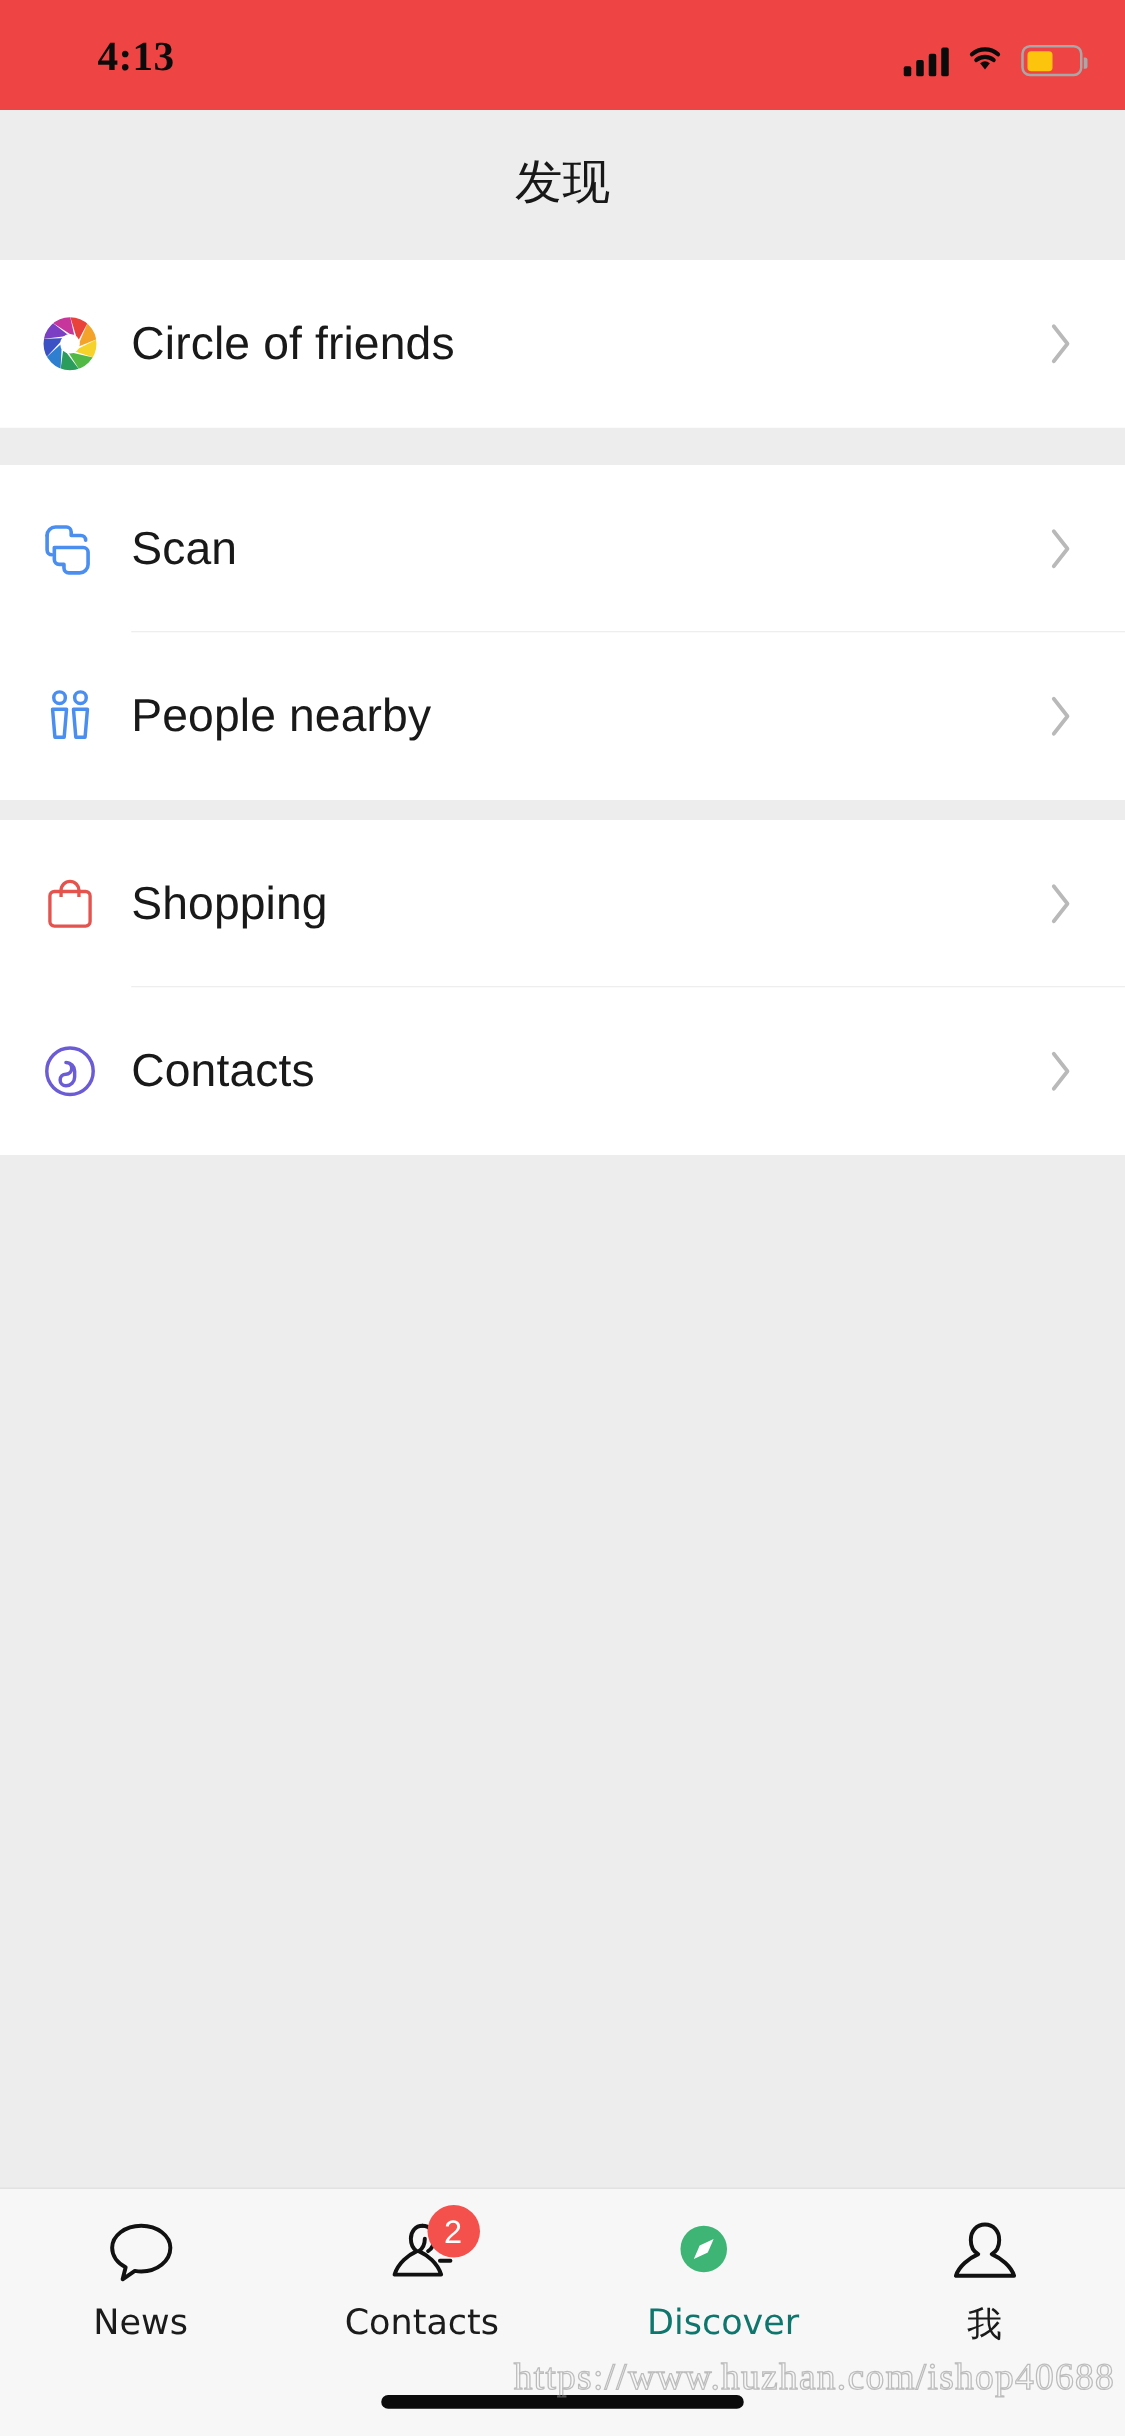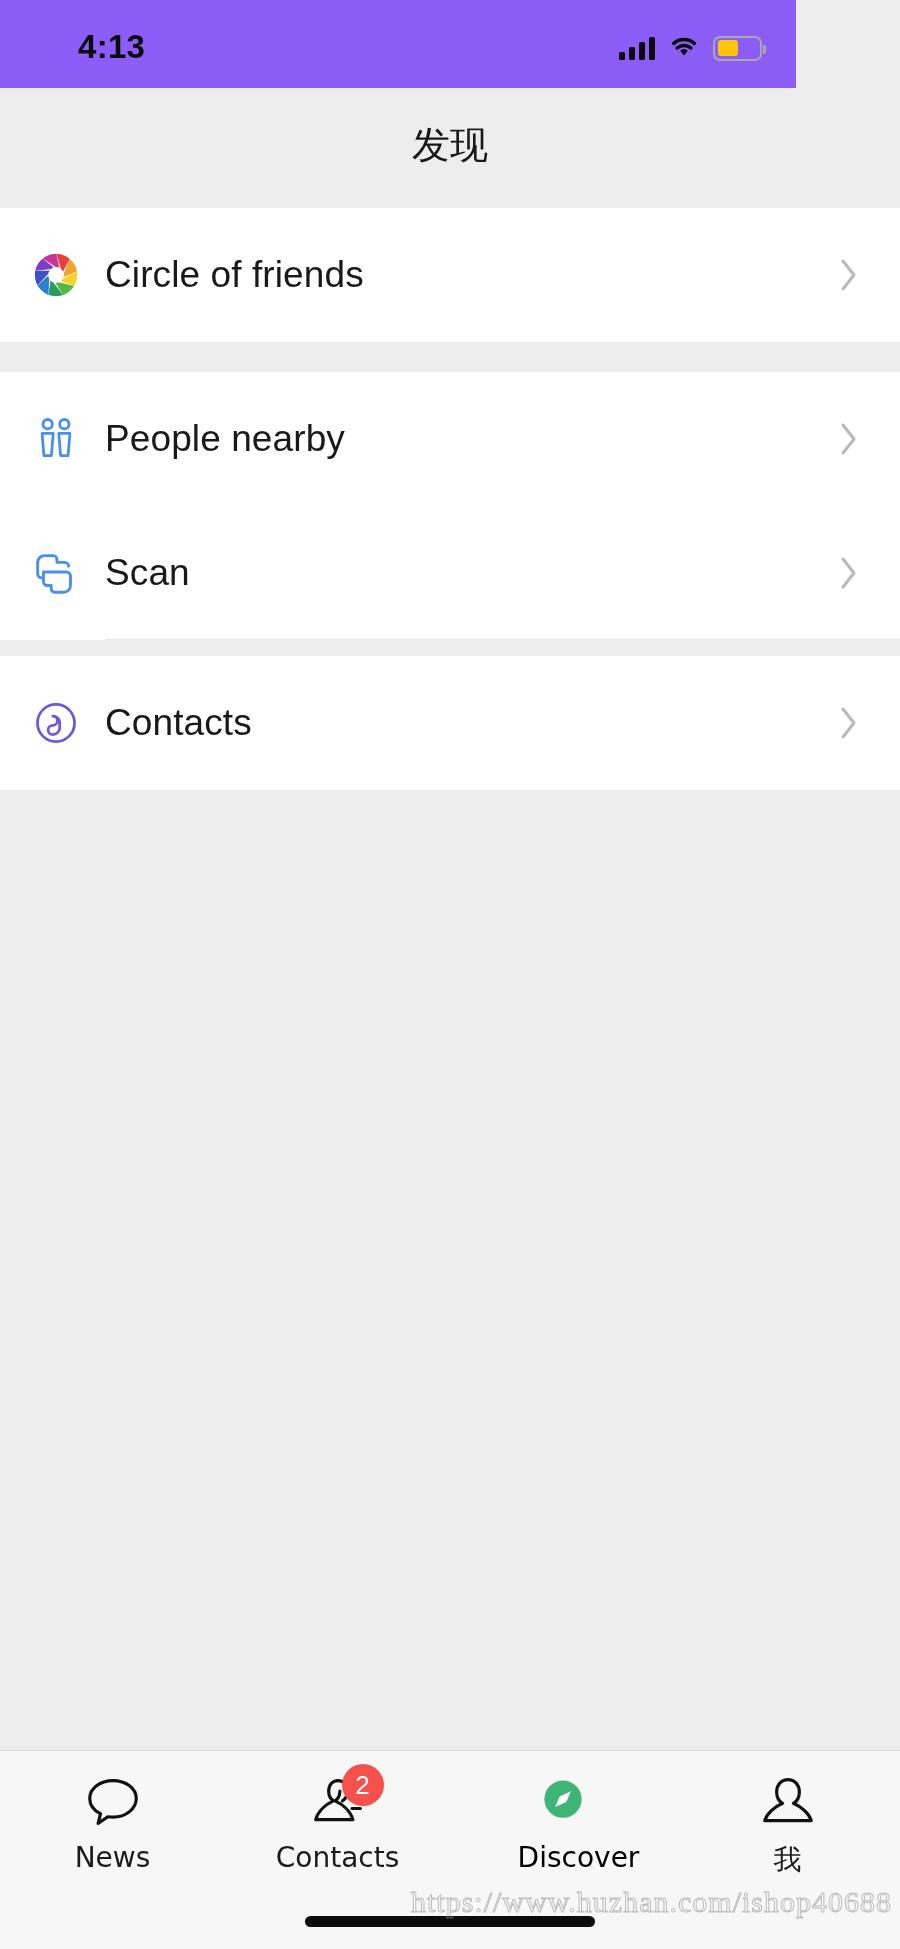--- a/index.html
+++ b/index.html
@@ -16,23 +16,24 @@
     width: 900px;
     height: 1949px;
     background: #ededed;
     overflow: hidden;
   }
 
   
   .statusbar {
     position: absolute;
     left: 0; top: 0;
-    width: 796px;
+    width: 900px;
     height: 88px;
-    background: #8b5cf6;
+    background: #ef4444;
+    font-family: Liberation Serif, serif;
   }
   .status-time {
     position: absolute;
     left: 78px;
     top: 28px;
     font-size: 33px;
     font-weight: bold;
     color: #0b0b0b;
     letter-spacing: 0.3px;
   }
@@ -287,48 +288,61 @@
           </div>
           <div class="row-label">Circle of friends</div>
           <div class="row-chevron"><svg viewBox="0 0 22 38" width="22" height="38" fill="none" stroke="#b9b9b9" stroke-width="3" stroke-linecap="round" stroke-linejoin="round">
               <path d="M5 5 L16 19 L5 33"></path>
             </svg></div>
         </div>
       </div>
       <div class="section" style="top: 372px;">
         <div class="row">
           <div class="row-icon">
+            <svg viewBox="0 0 56 56" width="54" height="54" fill="none" stroke="#4a8ef0" stroke-width="3" stroke-linecap="round" stroke-linejoin="round">
+              <path d="M9 17 a7 7 0 0 1 7-7 h9 a4 4 0 0 1 4 4 v3 h8 a4 4 0 0 1 4 4"></path>
+              <path d="M9 17 v12 a4 4 0 0 0 4 4"></path>
+              <path d="M15 27 h24 a4 4 0 0 1 4 4 v10 a7 7 0 0 1 -7 7 h-9 a4 4 0 0 1 -4 -4 v-3 h-4 a4 4 0 0 1 -4 -4 z"></path>
+            </svg>
+          </div>
+          <div class="row-label">Scan</div>
+          <div class="row-chevron"><svg viewBox="0 0 22 38" width="22" height="38" fill="none" stroke="#b9b9b9" stroke-width="3" stroke-linecap="round" stroke-linejoin="round">
+              <path d="M5 5 L16 19 L5 33"></path>
+            </svg></div>
+          <div class="divider"></div>
+        </div>
+        <div class="row">
+          <div class="row-icon">
             <svg viewBox="0 0 56 56" width="52" height="52" fill="none" stroke="#4a8ef0" stroke-width="3" stroke-linejoin="round">
               <circle cx="19" cy="12" r="5"></circle>
               <path d="M13 22 h12 l-2 24 h-8 z"></path>
               <circle cx="37" cy="12" r="5"></circle>
               <path d="M31 22 h12 l-2 24 h-8 z"></path>
             </svg>
           </div>
           <div class="row-label">People nearby</div>
           <div class="row-chevron"><svg viewBox="0 0 22 38" width="22" height="38" fill="none" stroke="#b9b9b9" stroke-width="3" stroke-linecap="round" stroke-linejoin="round">
               <path d="M5 5 L16 19 L5 33"></path>
             </svg></div>
         </div>
-        <div class="row">
-          <div class="row-icon">
-            <svg viewBox="0 0 56 56" width="54" height="54" fill="none" stroke="#4a8ef0" stroke-width="3" stroke-linecap="round" stroke-linejoin="round">
-              <path d="M9 17 a7 7 0 0 1 7-7 h9 a4 4 0 0 1 4 4 v3 h8 a4 4 0 0 1 4 4"></path>
-              <path d="M9 17 v12 a4 4 0 0 0 4 4"></path>
-              <path d="M15 27 h24 a4 4 0 0 1 4 4 v10 a7 7 0 0 1 -7 7 h-9 a4 4 0 0 1 -4 -4 v-3 h-4 a4 4 0 0 1 -4 -4 z"></path>
-            </svg>
-          </div>
-          <div class="row-label">Scan</div>
+      </div>
+      <div class="section" style="top: 656px;">
+        <div class="row">
+          <div class="row-icon">
+            <svg viewBox="0 0 56 56" width="50" height="50" fill="none" stroke="#e4534e" stroke-width="3" stroke-linejoin="round">
+              <rect x="10" y="17" width="36" height="31" rx="4"></rect>
+              <path d="M20 22 v-6 a8 8 0 0 1 16 0 v6"></path>
+            </svg>
+          </div>
+          <div class="row-label">Shopping</div>
           <div class="row-chevron"><svg viewBox="0 0 22 38" width="22" height="38" fill="none" stroke="#b9b9b9" stroke-width="3" stroke-linecap="round" stroke-linejoin="round">
               <path d="M5 5 L16 19 L5 33"></path>
             </svg></div>
           <div class="divider"></div>
         </div>
-      </div>
-      <div class="section" style="top: 656px;">
         <div class="row">
           <div class="row-icon">
             <svg viewBox="0 0 56 56" width="52" height="52" fill="none" stroke="#6b5cd6" stroke-width="3">
               <circle cx="28" cy="28" r="20"></circle>
               <path d="M24.5 20.5 a5 5 0 0 1 0 10 a5 5 0 0 0 0 10 a7.5 7.5 0 0 0 7.5 -7.5 v-5 a7.5 7.5 0 0 0 -7.5 -7.5 z" stroke-linejoin="round"></path>
             </svg>
           </div>
           <div class="row-label">Contacts</div>
           <div class="row-chevron"><svg viewBox="0 0 22 38" width="22" height="38" fill="none" stroke="#b9b9b9" stroke-width="3" stroke-linecap="round" stroke-linejoin="round">
               <path d="M5 5 L16 19 L5 33"></path>
@@ -357,21 +371,21 @@
         </div>
         <div class="tab-label">Contacts</div>
       </div>
       <div class="tab active">
         <div class="tab-icon">
           <svg viewBox="0 0 60 58" width="56" height="54">
             <circle cx="30" cy="26" r="20" fill="#3eb575"></circle>
             <path d="M38.5 17.5 L26.5 23 L21.5 34.5 L33.5 29 Z" fill="#ffffff"></path>
           </svg>
         </div>
-        <div class="tab-label" style="color: #000000; margin-left: 32px;">Discover</div>
+        <div class="tab-label" style="color: #0f766e; margin-left: 32px;">Discover</div>
       </div>
       <div class="tab">
         <div class="tab-icon">
           <svg viewBox="0 0 60 58" width="56" height="54" fill="none" stroke="#111" stroke-width="3.4" stroke-linecap="round" stroke-linejoin="round">
             <path d="M30 5 C22.8 5 17.8 10.6 17.8 18.2 C17.8 23.8 20.6 28.4 24.2 30.4 C16 34 7.5 41 5 49 L55 49 C52.5 41 44 34 35.8 30.4 C39.4 28.4 42.2 23.8 42.2 18.2 C42.2 10.6 37.2 5 30 5 Z"></path>
           </svg>
         </div>
         <div class="tab-label">我</div>
       </div>
     </div>

